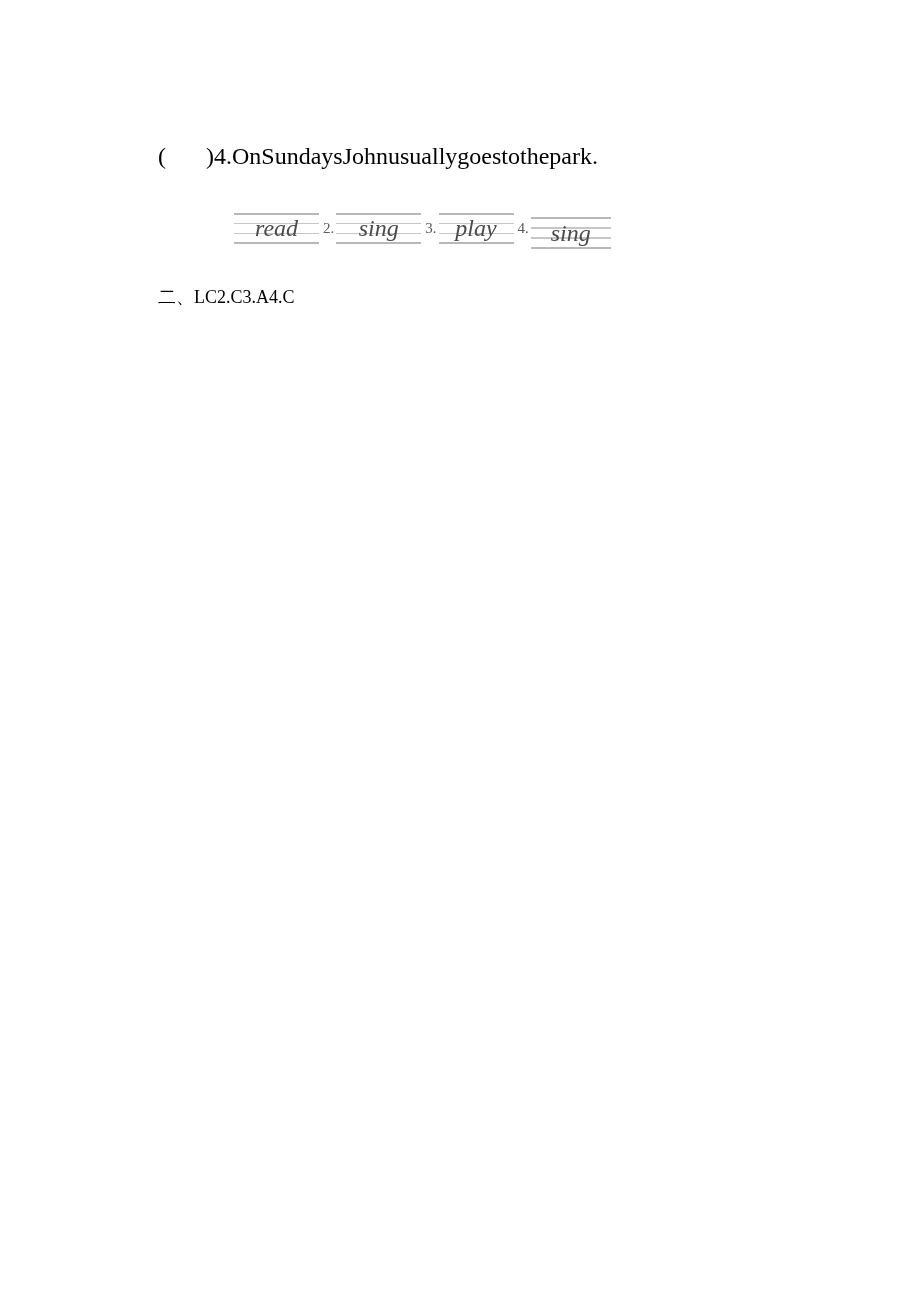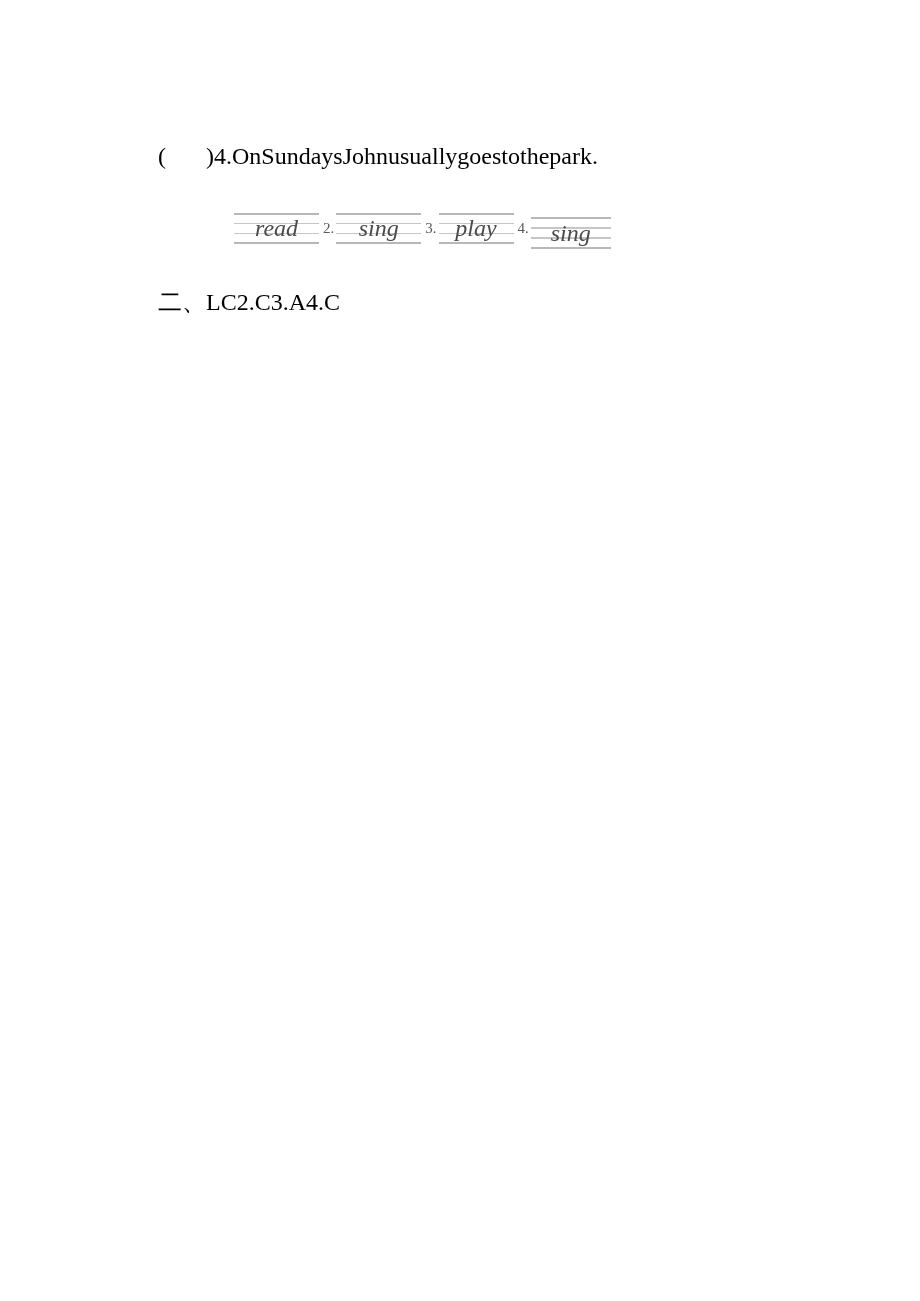--- a/index.html
+++ b/index.html
@@ -80,21 +80,21 @@
       font-style: italic;
       color: #4a4a4a;
       padding: 0 6px;
       white-space: nowrap;
     }
     .w-read { width: 85px; }
     .w-watch { width: 85px; }
     .w-play { width: 75px; align-items: center; }
     .w-sing { width: 80px; margin-top: 9px; }
     .answer-line {
-      font-size: 24px;
+      font-size: 18px;
       line-height: 1.8;
       margin-bottom: 2px;
     }
     .cjk {
       font-family: "SimSun", "Songti SC", serif;
     }
   </style>
 </head>
 <body>
 

